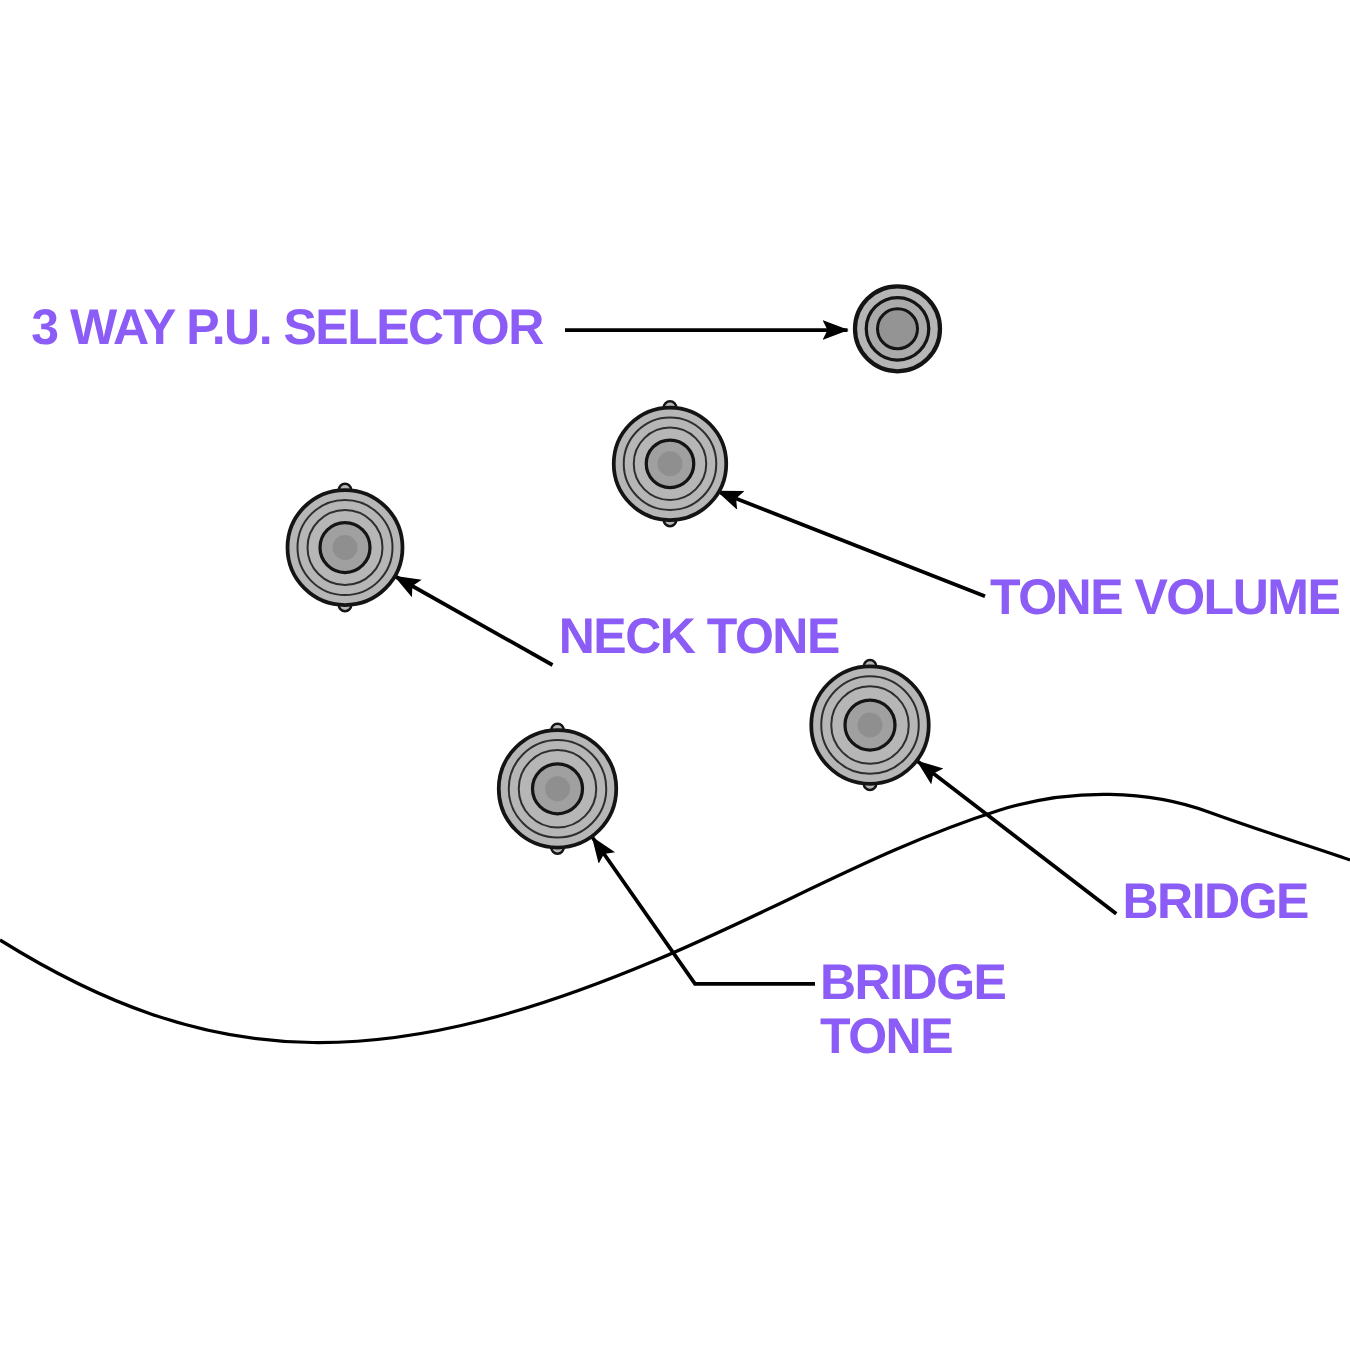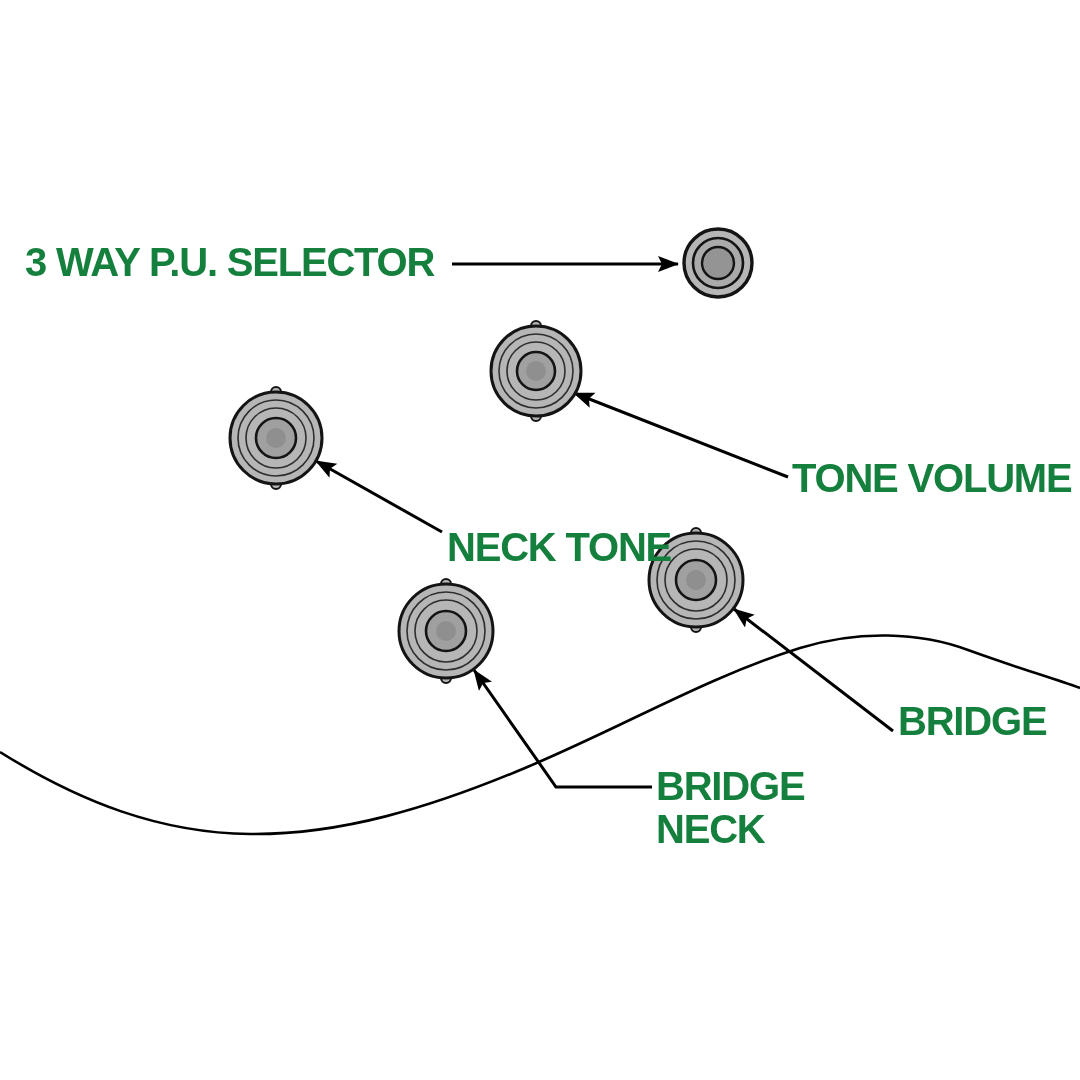--- a/index.html
+++ b/index.html
@@ -17,21 +17,21 @@
   }
   .diagram-svg {
     position: absolute;
     left: 0;
     top: 0;
     width: 1080px;
     height: 1080px;
   }
   .label {
     position: absolute;
-    color: #15803d;
+    color: #8b5cf6;
     font-weight: bold;
     font-size: 40px;
     letter-spacing: -1.2px;
     line-height: 43px;
     white-space: nowrap;
   }
 </style>
 </head>
 <body>
 
@@ -103,24 +103,24 @@
       <circle r="31" fill="none" stroke="#2e2e2e" stroke-width="1.6"></circle>
       <circle r="20" fill="#a0a0a0" stroke="#141414" stroke-width="2.6"></circle>
       <circle r="10" fill="#8f8f8f"></circle>
     </g>
   </svg>
 
   <div class="label" style="left:25px; top:241px;">3 WAY P.U. SELECTOR</div>
 
   <div class="label" style="left:792px; top:457px;">TONE VOLUME</div>
 
-  <div class="label" style="left:447px; top:526px;">NECK TONE</div>
+  <div class="label" style="left:447px; top:488px;">NECK TONE</div>
 
   <div class="label" style="left:898px; top:700px;">
     <div>BRIDGE</div>
   </div>
 
   <div class="label" style="left:656px; top:765px;">
     <div>BRIDGE</div>
-    <div>NECK</div>
+    <div>TONE</div>
   </div>
 
 </div>
 
 </body></html>

